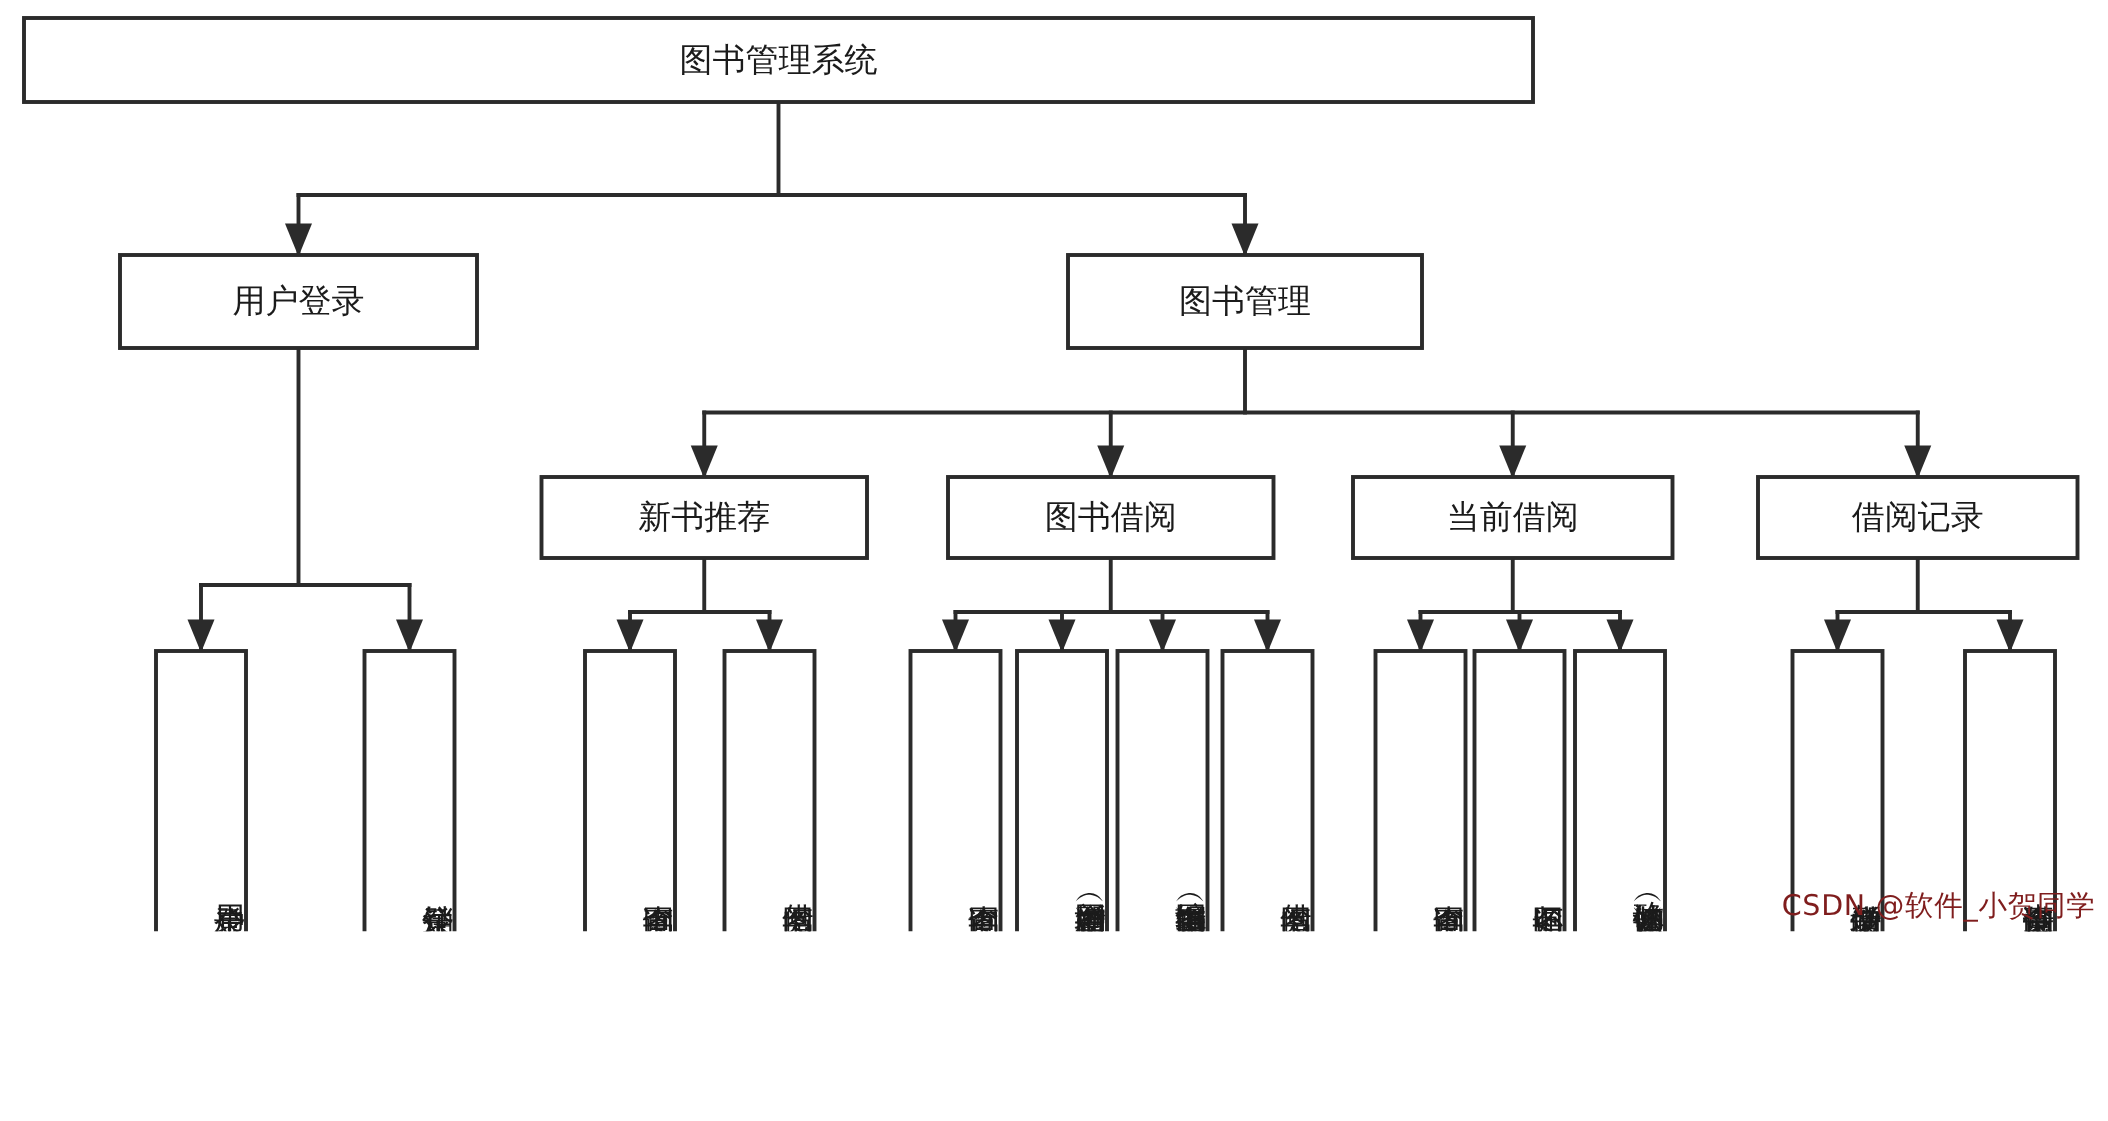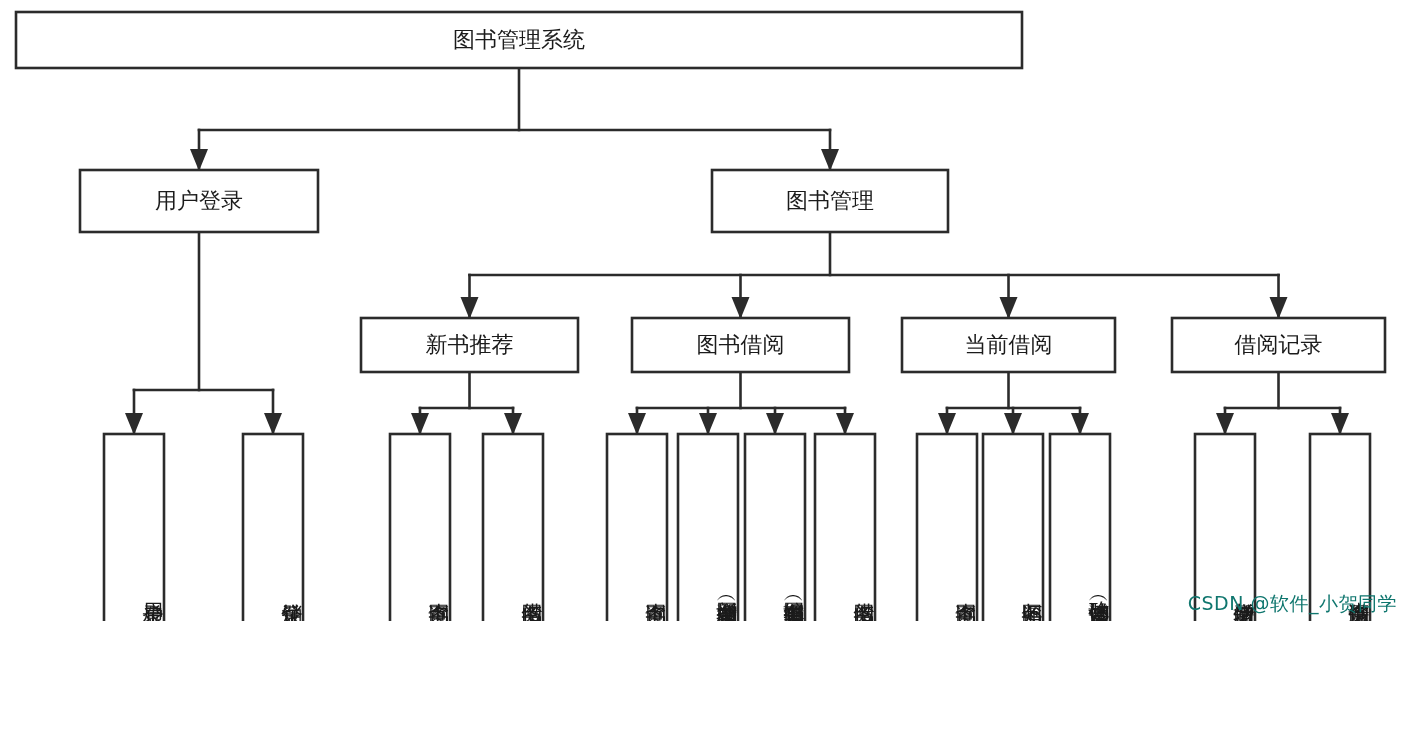--- a/index.html
+++ b/index.html
@@ -60,21 +60,21 @@
     justify-content: center;
     white-space: nowrap;
     pointer-events: none;
   }
   .watermark {
     position: absolute;
     right: 8px;
     bottom: 4px;
     font-family: "DejaVu Sans", "Liberation Sans", sans-serif;
     font-size: 19px;
-    color: #0f766e;
+    color: #7f1d1d;
     letter-spacing: 0.5px;
     user-select: none;
   }
 </style>
 </head>
 <body>
 
 <div id="canvas">
 
   <svg id="diagram" viewBox="0 0 1405 747">

